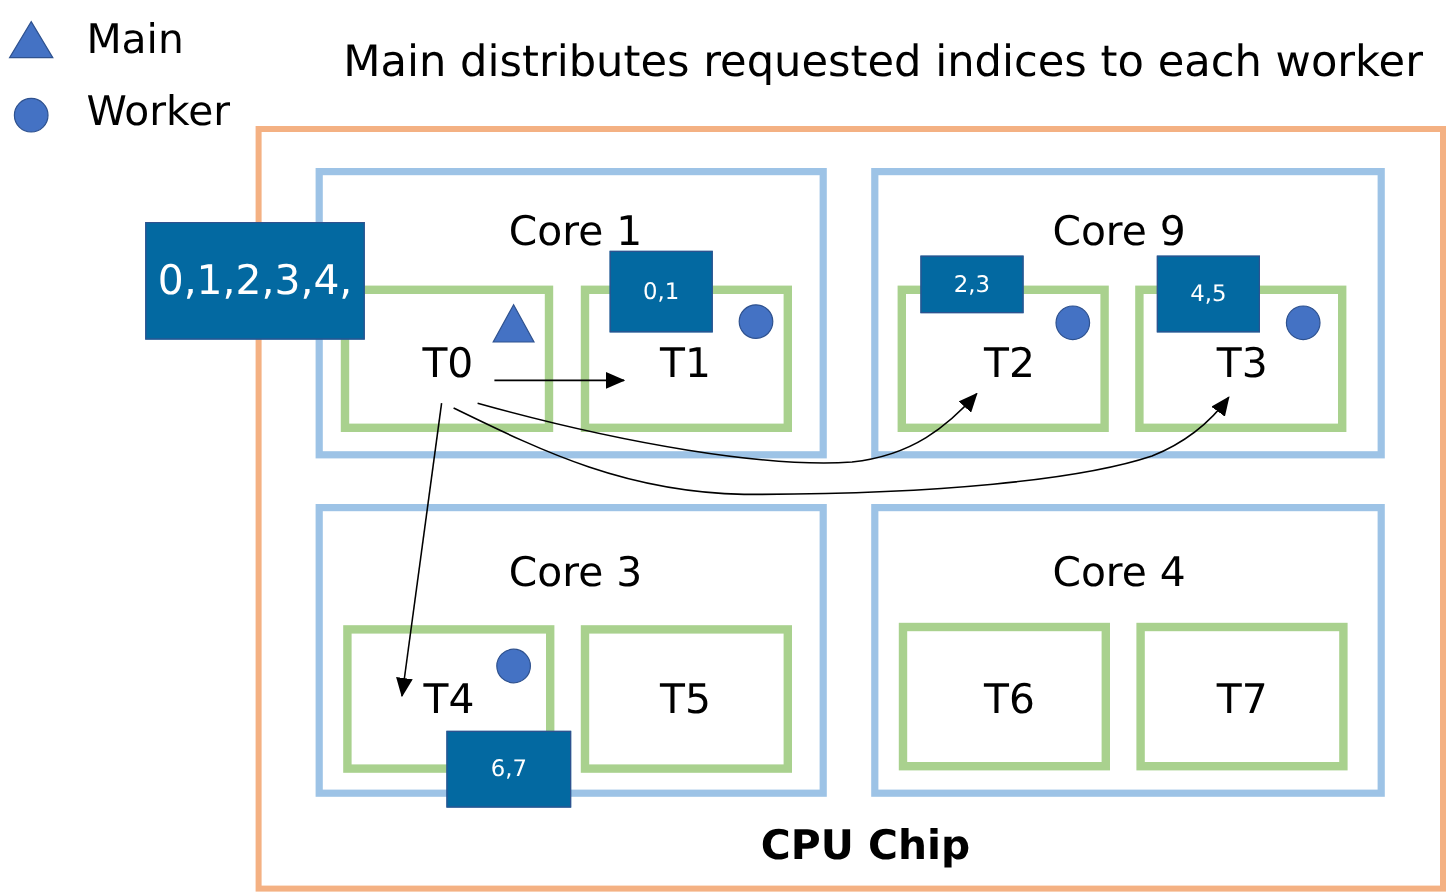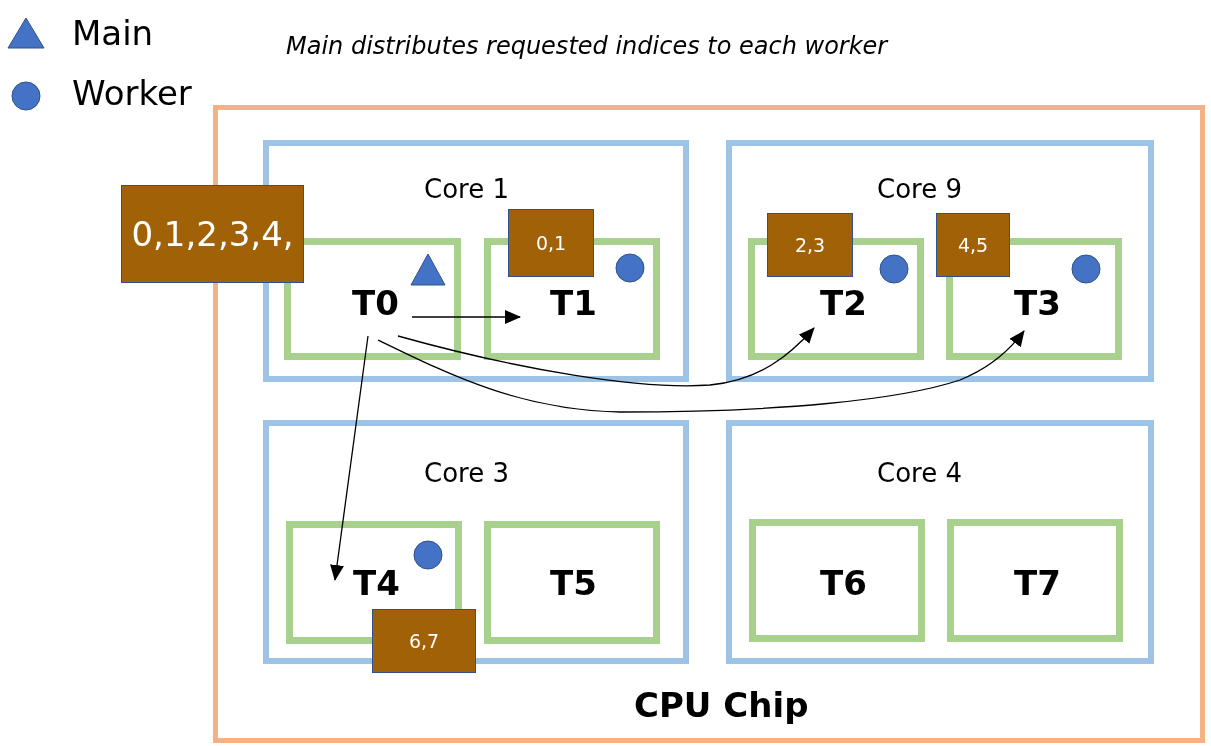--- a/index.html
+++ b/index.html
@@ -1,27 +1,27 @@
 <!DOCTYPE html>
 <html><head>
 <meta charset="utf-8">
 <style>
   html, body { margin: 0; padding: 0; background: #ffffff; }
   body { width: 1211px; height: 746px; position: relative; overflow: hidden;
          font-family: "DejaVu Sans", "Liberation Sans", sans-serif; color: #000; }
   .abs { position: absolute; }
   .legend-label { font-size: 34px; line-height: 1; }
-  .title { left: 286px; top: 34px; font-size: 24px; white-space: nowrap; line-height: 1; font-style: italic; }
+  .title { left: 286px; top: 34px; font-size: 36px; white-space: nowrap; line-height: 1; }
   .chip { left: 213px; top: 105px; width: 982px; height: 628px; border: 5px solid #f4b183; box-sizing: content-box; }
   .chip-label { left: 634px; top: 688px; font-size: 34px; line-height: 1; font-weight: bold; }
   .core { border: 6px solid #9dc3e6; box-sizing: border-box; }
-  .core-label { font-size: 26px; line-height: 1; white-space: nowrap; }
+  .core-label { font-size: 34px; line-height: 1; white-space: nowrap; }
   .thread { border: 7px solid #a9d18e; box-sizing: border-box; }
-  .thread-label { font-size: 34px; line-height: 1; font-weight: bold; }
-  .idx { background: #a16207; border: 1px solid #2f528f; color: #fff; box-sizing: border-box;
+  .thread-label { font-size: 34px; line-height: 1; }
+  .idx { background: #0369a1; border: 1px solid #2f528f; color: #fff; box-sizing: border-box;
          display: flex; align-items: center; justify-content: center; text-align: center; }
   .idx.small { font-size: 19px; }
   .idx.big { font-size: 34px; line-height: 1.2; }
   svg.overlay { position: absolute; left: 0; top: 0; pointer-events: none; }
 </style>
 </head>
 <body>
 
 <div>
   <svg class="abs" style="left:6px;top:16px" width="40" height="34">
@@ -80,22 +80,22 @@
   <circle cx="16" cy="16" r="14" fill="#4472c4" stroke="#2f528f" stroke-width="1"></circle>
 </svg>
 <svg class="abs" style="left:412px;top:539px" width="32" height="32">
   <circle cx="16" cy="16" r="14" fill="#4472c4" stroke="#2f528f" stroke-width="1"></circle>
 </svg>
 
 <div class="abs idx big" style="left:121px;top:185px;width:183px;height:98px;flex-direction:column">
   <div>0,1,2,3,4,</div>
 </div>
 <div class="abs idx small" style="left:508px;top:209px;width:86px;height:68px">0,1</div>
-<div class="abs idx small" style="left:767px;top:213px;width:86px;height:64px">2,3</div>
-<div class="abs idx small" style="left:936px;top:213px;width:74px;height:64px">4,5</div>
+<div class="abs idx small" style="left:767px;top:213px;width:86px;height:48px">2,3</div>
+<div class="abs idx small" style="left:964px;top:213px;width:86px;height:64px">4,5</div>
 <div class="abs idx small" style="left:372px;top:609px;width:104px;height:64px">6,7</div>
 
 <svg class="overlay" width="1211" height="746">
   <defs>
     <marker id="ah" markerWidth="10" markerHeight="10" refX="9" refY="5" orient="auto" markerUnits="userSpaceOnUse">
       <path d="M0,0 L10,5 L0,10 Z" fill="#000"></path>
     </marker>
     <marker id="ahl" markerWidth="16" markerHeight="14" refX="15" refY="7" orient="auto" markerUnits="userSpaceOnUse">
       <path d="M0,0 L16,7 L0,14 Z" fill="#000"></path>
     </marker>

